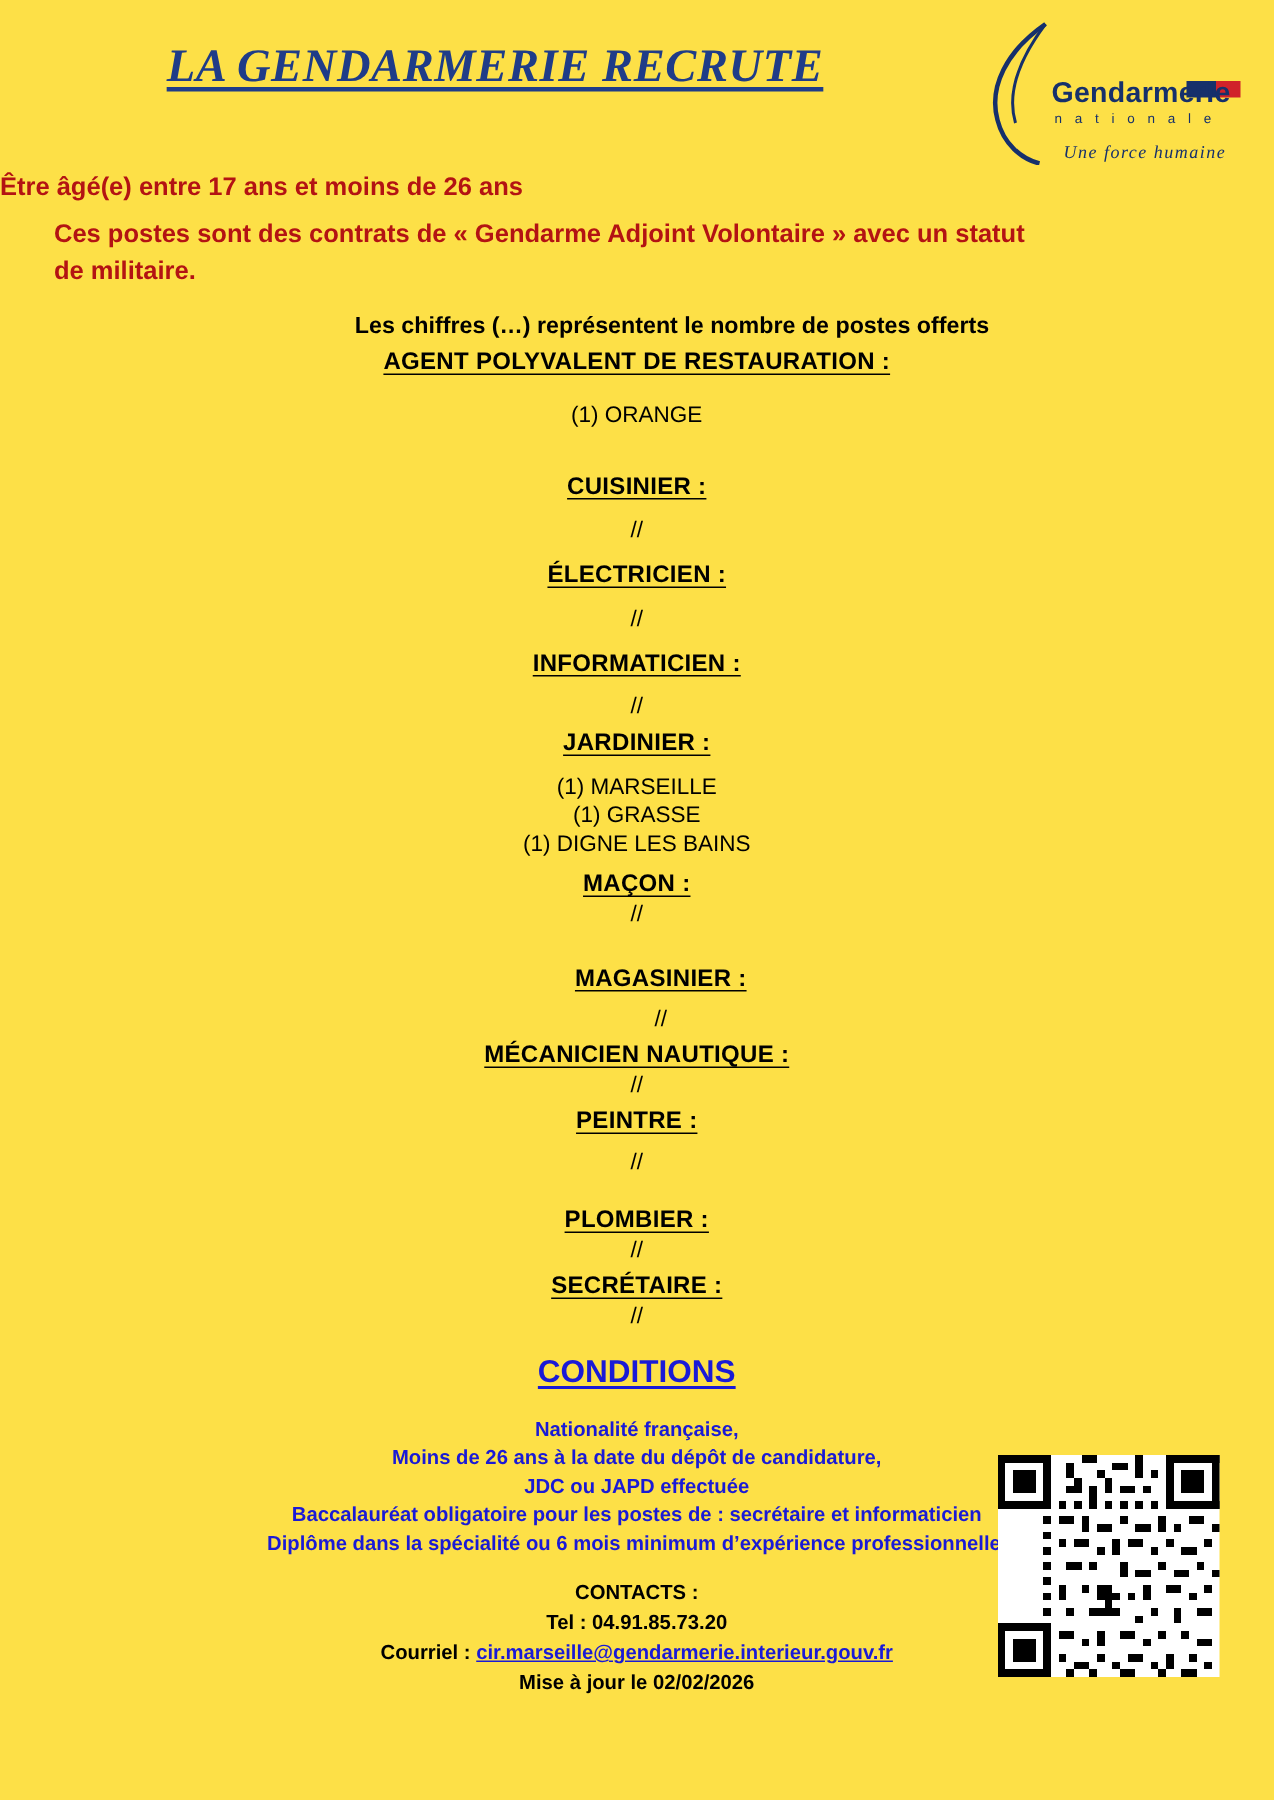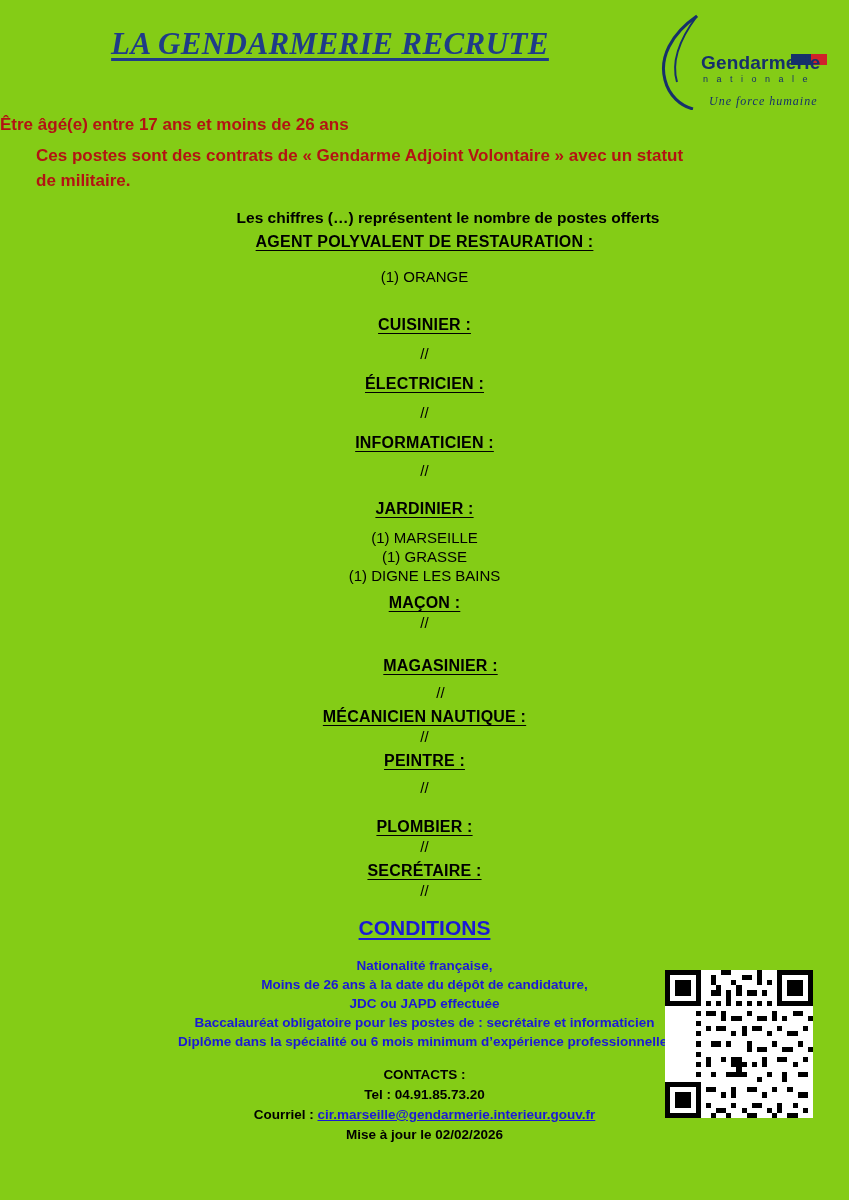--- a/index.html
+++ b/index.html
@@ -12,21 +12,21 @@
     height: 1200px;
     position: relative;
     font-family: "Liberation Sans", sans-serif;
     color: #000000;
     overflow: hidden;
   }
   .page {
     position: relative;
     width: 849px;
     height: 1200px;
-    background: #84cc16;
+    background: #fde047;
   }
 
   
   .header {
     position: relative;
     height: 110px;
   }
   .main-title {
     position: absolute;
     left: 0;
@@ -222,21 +222,21 @@
     <div class="job-block" style="margin-top:12px;">
       <div class="job-title">ÉLECTRICIEN :</div>
       <div class="job-list" style="margin-top:10px;">//</div>
     </div>
 
     <div class="job-block" style="margin-top:12px;">
       <div class="job-title">INFORMATICIEN : </div>
       <div class="job-list" style="margin-top:9px;">//</div>
     </div>
 
-    <div class="job-block" style="margin-top:20px;">
+    <div class="job-block" style="margin-top:7px;">
       <div class="job-title">JARDINIER : </div>
       <div class="job-list" style="margin-top:10px;">
         <div>(1) MARSEILLE</div>
         <div>(1) GRASSE</div>
         <div>(1) DIGNE LES BAINS</div>
       </div>
     </div>
 
     <div class="job-block" style="margin-top:9px;">
       <div class="job-title">MAÇON : </div>

